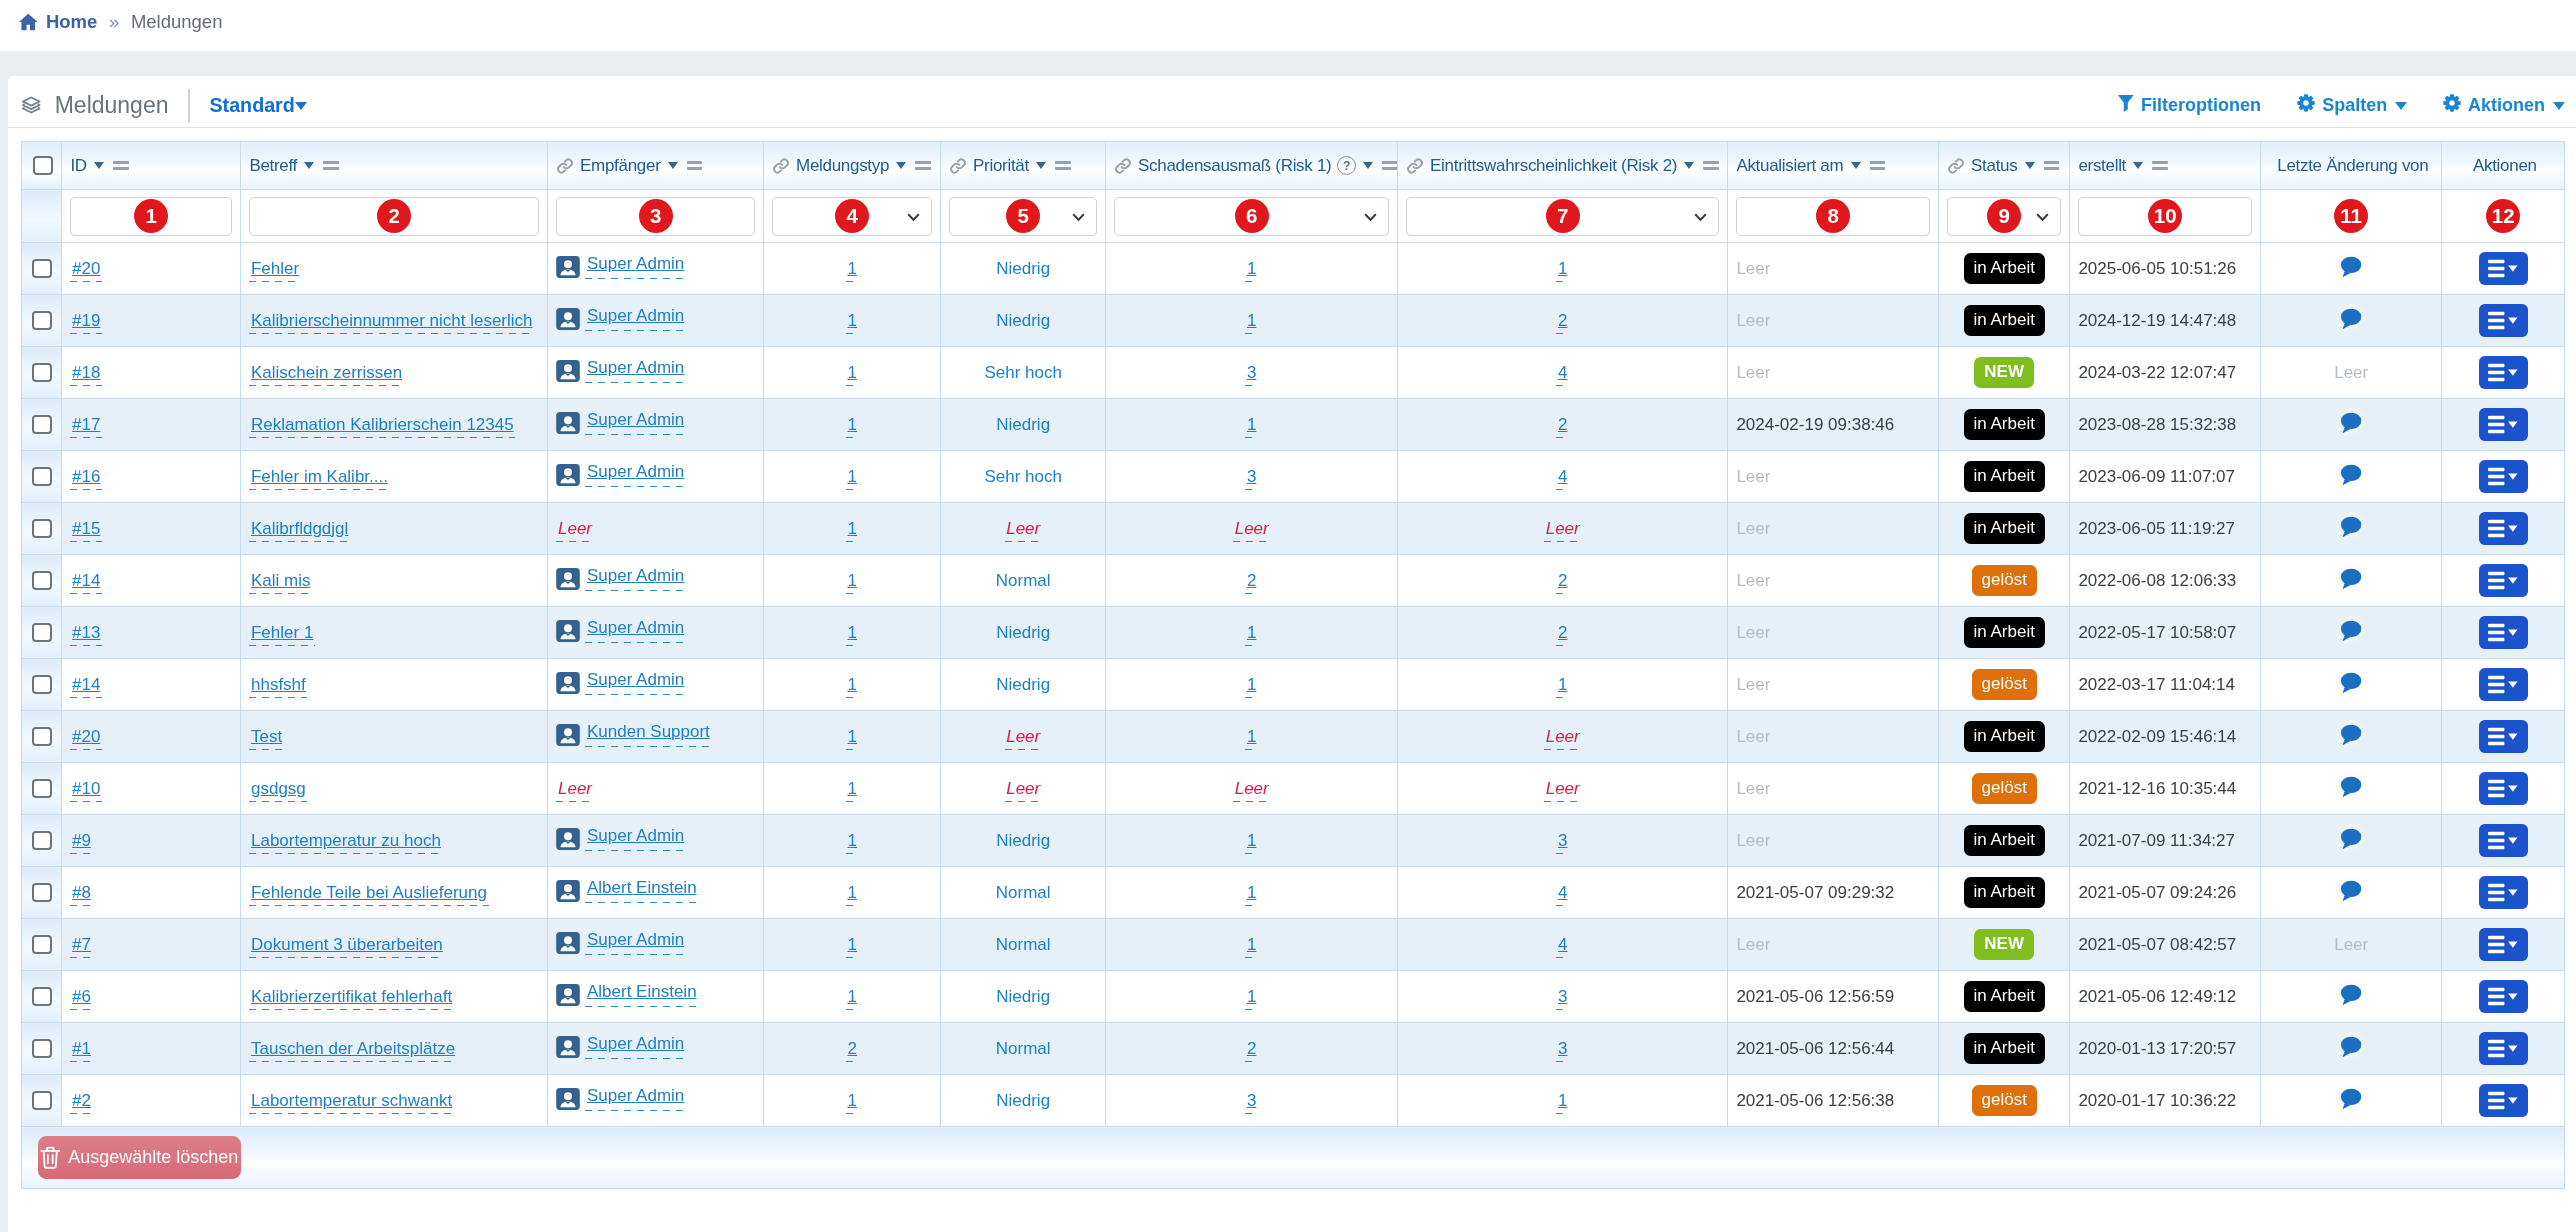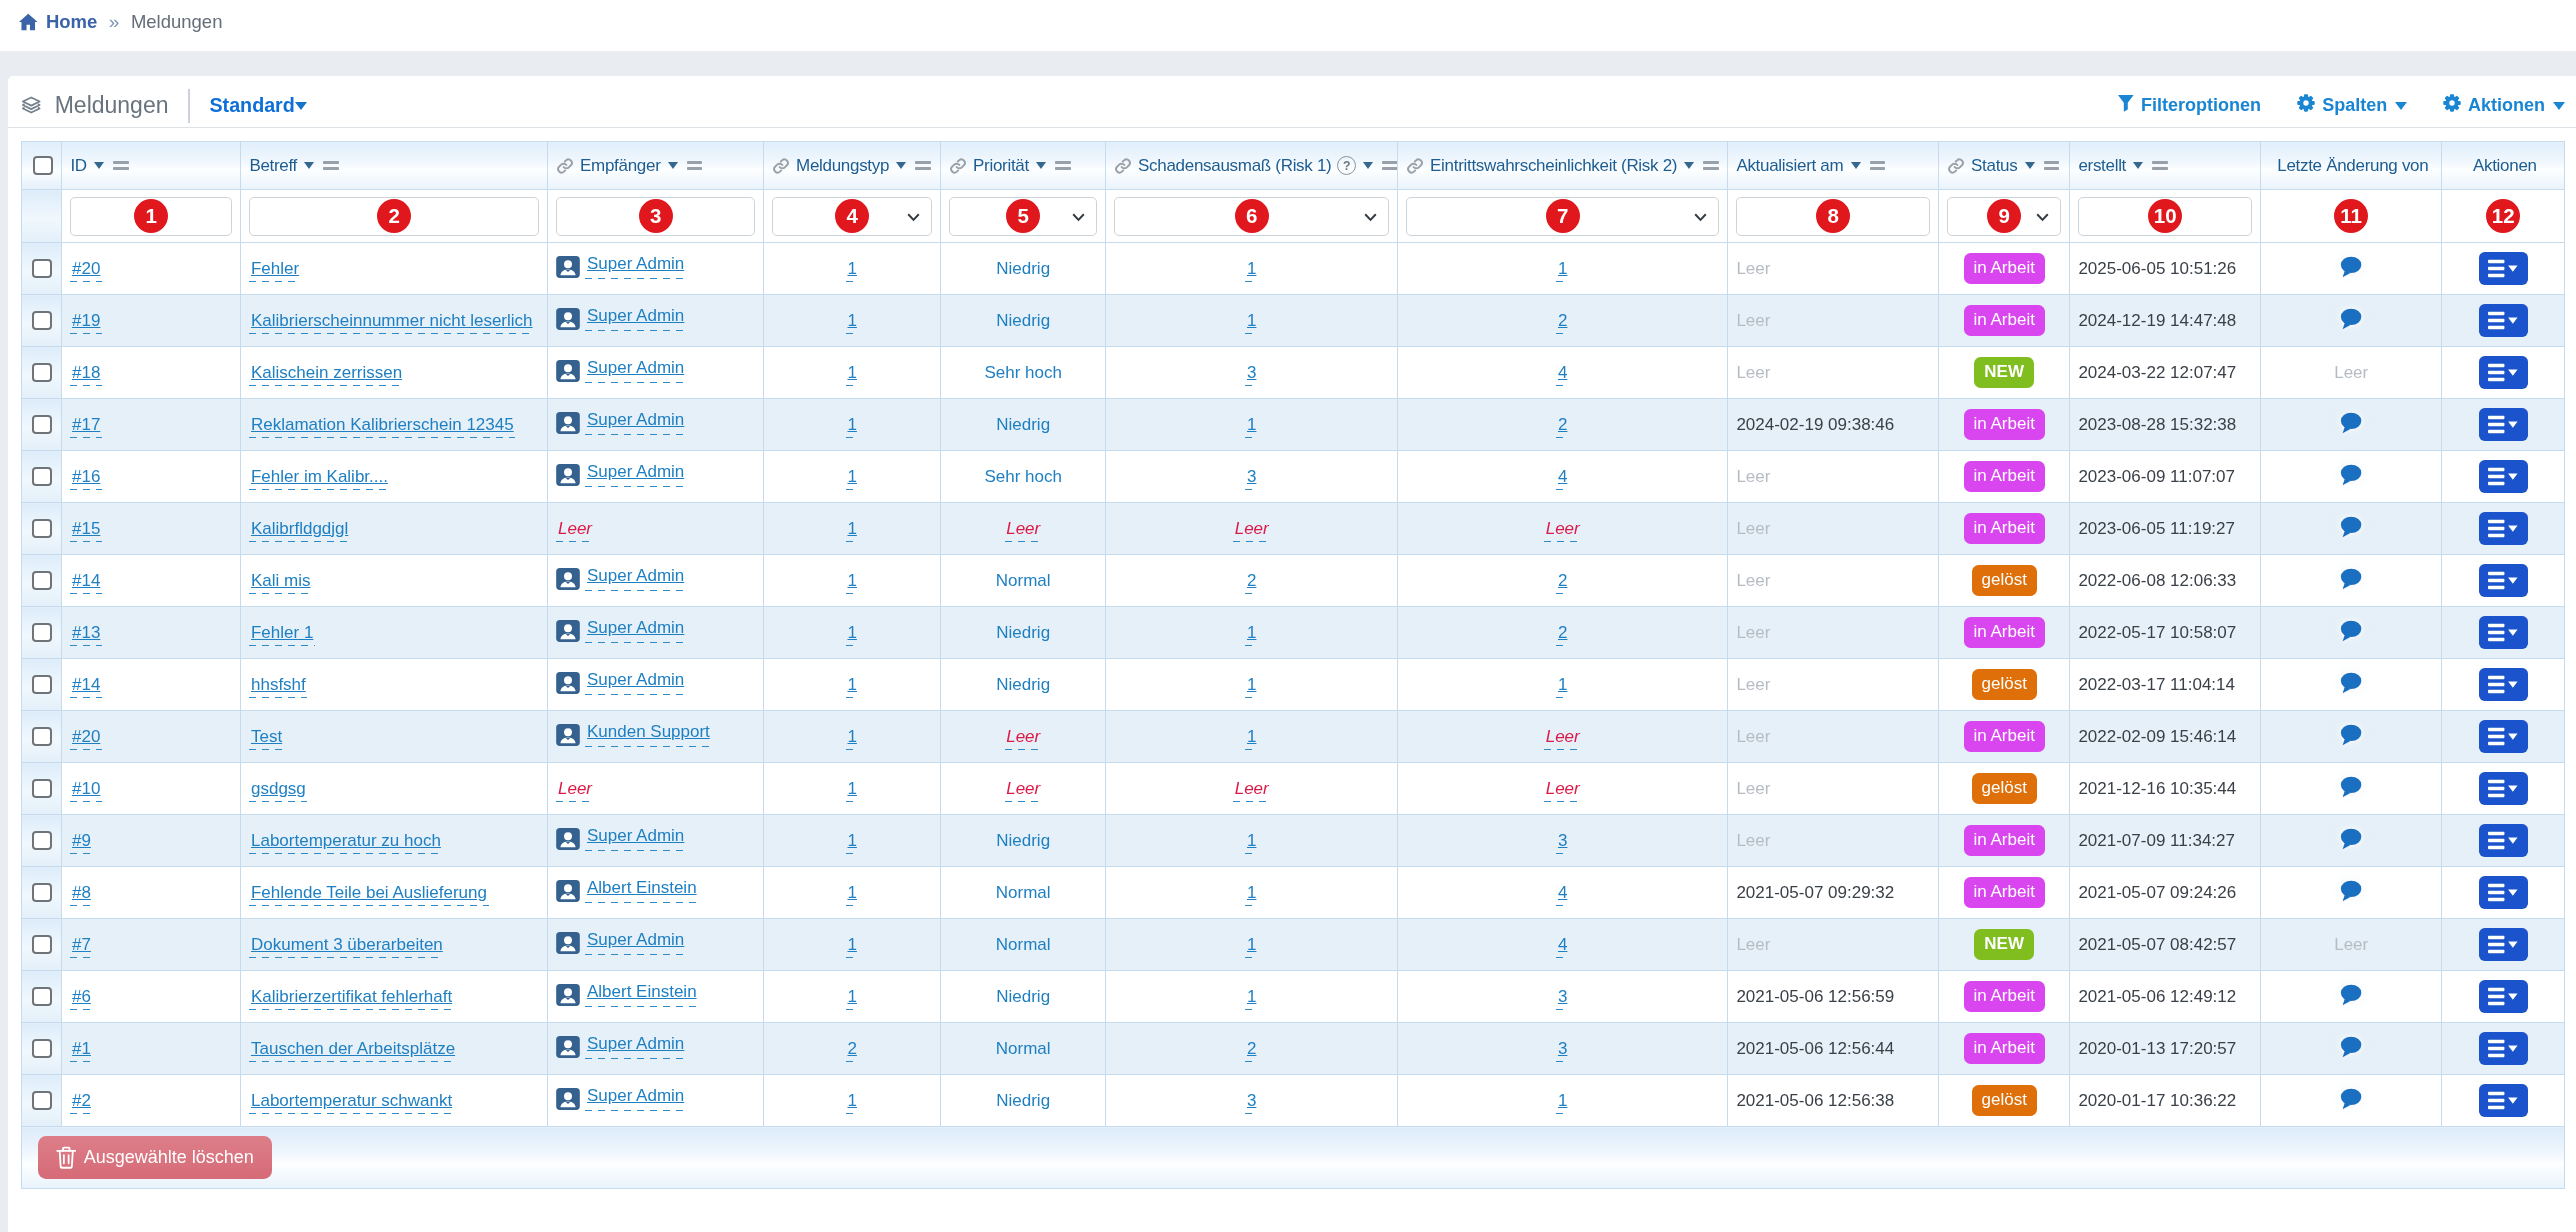--- a/index.html
+++ b/index.html
@@ -86,36 +86,36 @@
     padding:0 1.6px 4.9px 1.6px;
     background:repeating-linear-gradient(90deg,#2e8ac8 0 7.4px,rgba(0,0,0,0) 7.4px 13px) left bottom / 100% 1.6px no-repeat;
   }
   .cell-plain-link { color:#1e7fc2; }
   .leer-red { color:#dc1a47; font-style:italic; padding:0 1.6px 4.9px 1.6px;
     background:repeating-linear-gradient(90deg,#2e8ac8 0 7.4px,rgba(0,0,0,0) 7.4px 13px) left bottom / 100% 1.6px no-repeat; }
   .leer-grey { color:#b6bcc3; }
   .empf { display:inline-flex; align-items:center; gap:5px; }
   .empf svg { flex:0 0 auto; }
   .badge { display:inline-block; padding:5.7px 9.9px; border-radius:6.6px; color:#fff; font-size:17px; line-height:1.2; }
-  .badge.inwork { background:#d946ef; }
+  .badge.inwork { background:#000000; }
   .badge.new { background:#7fbe1e; font-weight:700; padding:5.7px 9.9px; }
   .badge.resolved { background:#df6f08; }
   .comment-wrap { display:inline-flex; filter:drop-shadow(0 0 2.5px rgba(255,255,255,.95)) drop-shadow(0 0 4.9px rgba(240,244,248,.9)); }
   .action-btn {
     width:49px; height:33px; border:none; border-radius:5.7px; background:#1a53cb;
     display:inline-flex; align-items:center; justify-content:center; cursor:pointer;
   }
   
   tr.foot-row td {
     height:62px;
     background:linear-gradient(180deg,#dcebfa 0%,#eff6fd 40%,#fdfeff 60%,#e8f2fb 100%);
     padding:0 0 0 15.6px;
   }
   .del-btn {
-    width:234px; height:43px; border:none; border-radius:8.2px;
+    width:203px; height:43px; border:none; border-radius:8.2px;
     background:linear-gradient(180deg,#dd7e89 0%,#d56b77 100%);
     color:#fff; font-size:18px; font-family:inherit; white-space:nowrap;
     display:inline-flex; align-items:center; justify-content:center; gap:7.4px; cursor:pointer; padding:0 4.9px;
   }
   
   .pager { display:flex; align-items:center; margin:12.3px 0 0 21.3px; font-size:17.6px; color:#4a535c; }
   .page-size {
     margin:0 9px; width:66px; height:32px; border:1.6px solid #4b545c; border-radius:6.6px; background:#fff;
     display:inline-flex; align-items:center; padding-left:13px; position:relative; font-size:18px; color:#2f363d; cursor:pointer;
   }

